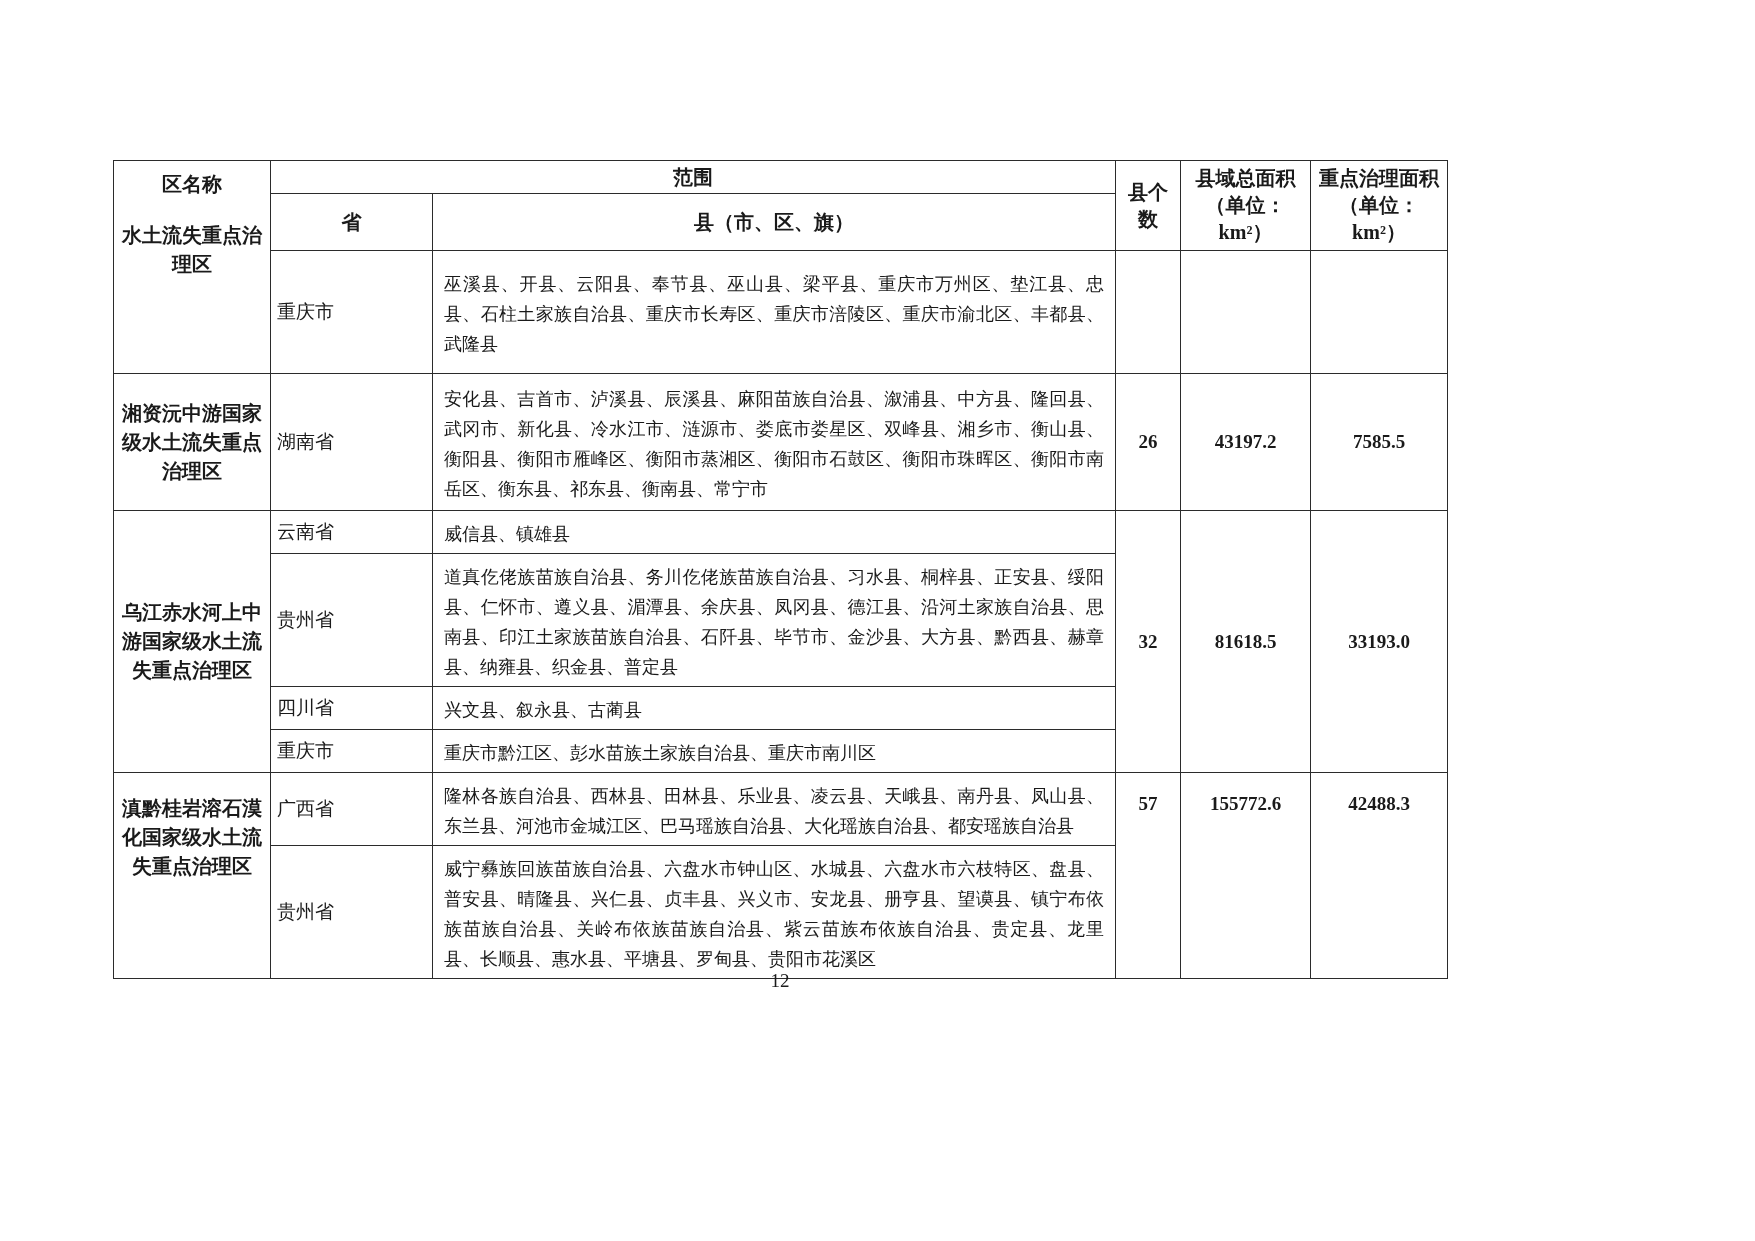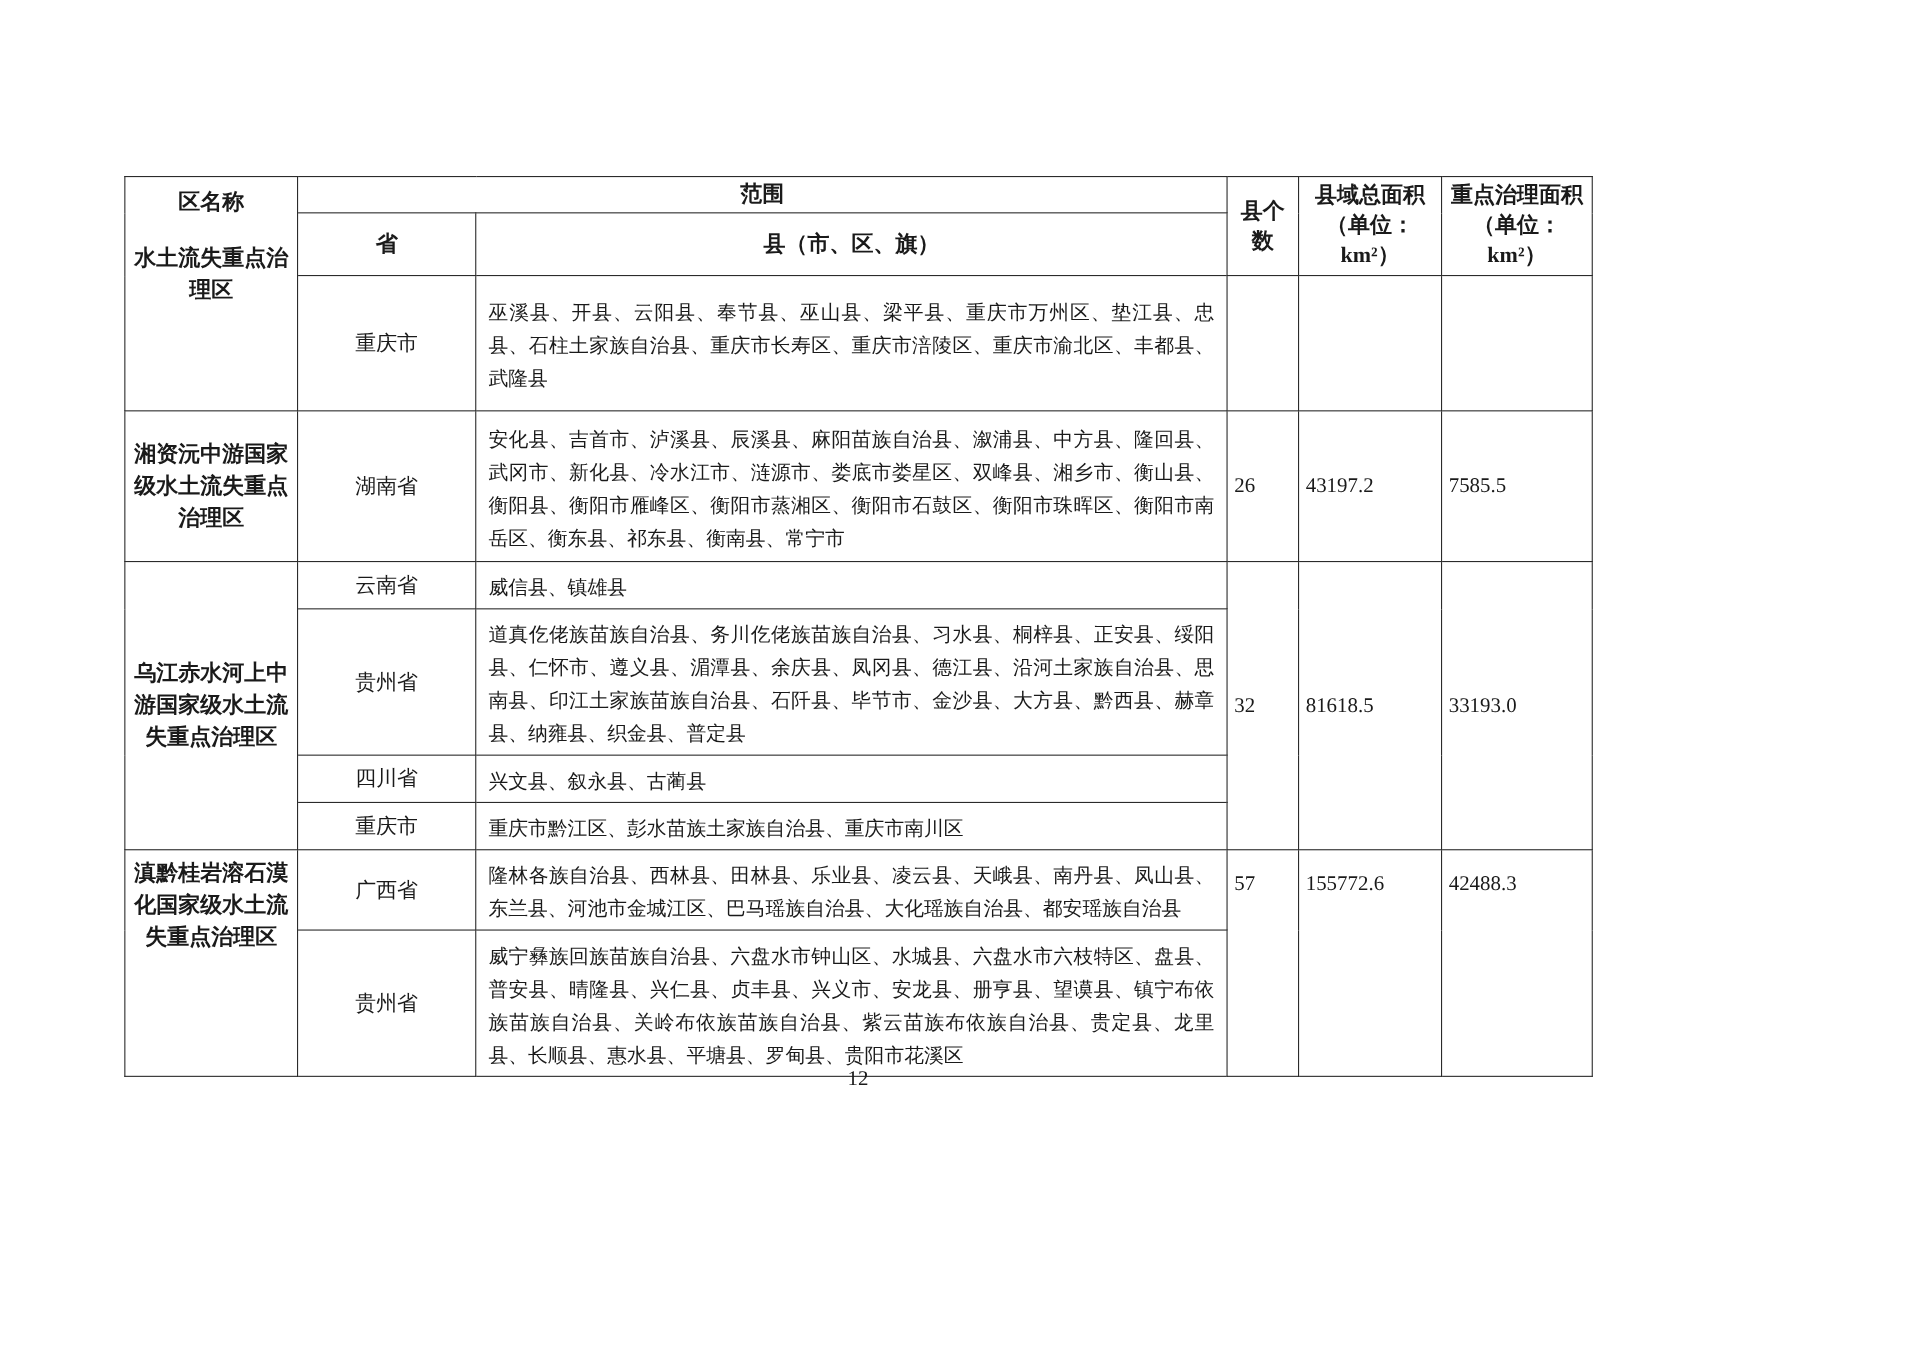--- a/index.html
+++ b/index.html
@@ -9,24 +9,24 @@
   }
   table.doc-table {
     position:absolute; left:113px; top:160px;
     border-collapse:collapse; table-layout:fixed; width:1334px;
   }
   .doc-table td { border:1.5px solid #2b2b2b; vertical-align:middle; padding:2px 6px; overflow:hidden; }
   .hdr { font-weight:bold; text-align:center; font-size:20px; line-height:27px; white-space:pre-line; }
   td.hdr-cell { font-weight:bold; text-align:center; font-size:20px; line-height:27px; white-space:pre-line; }
   .region { font-weight:bold; text-align:center; font-size:20px; line-height:29px; white-space:pre-line; }
   td.region-cell { font-weight:bold; text-align:center; font-size:20px; line-height:29px; white-space:pre-line; }
-  td.prov { text-align:center; font-size:19px; }
+  td.prov { font-size:19px; }
   td.counties { text-align:justify; text-justify:inter-ideograph; font-size:18px; line-height:30px; padding:8px 11px 4px 11px; }
-  td.num { text-align:left; font-size:19px; }
-  td.vtop { vertical-align:top; padding-top:7px; }
+  td.num { text-align:center; font-size:19px;font-weight:bold; }
+  td.vtop { vertical-align:top; padding-top:21px; }
   td.vtop-num { vertical-align:top; padding-top:20px; }
   td.region-head { vertical-align:top; }
   .region-head .hdr-inner { margin-top:8px; }
   .region-head .region { margin-top:23px; }
   .page-num { position:absolute; left:113px; top:970px; width:1334px; text-align:center; font-size:19px; }
 </style>
 </head>
 <body>
 
 <table class="doc-table">

